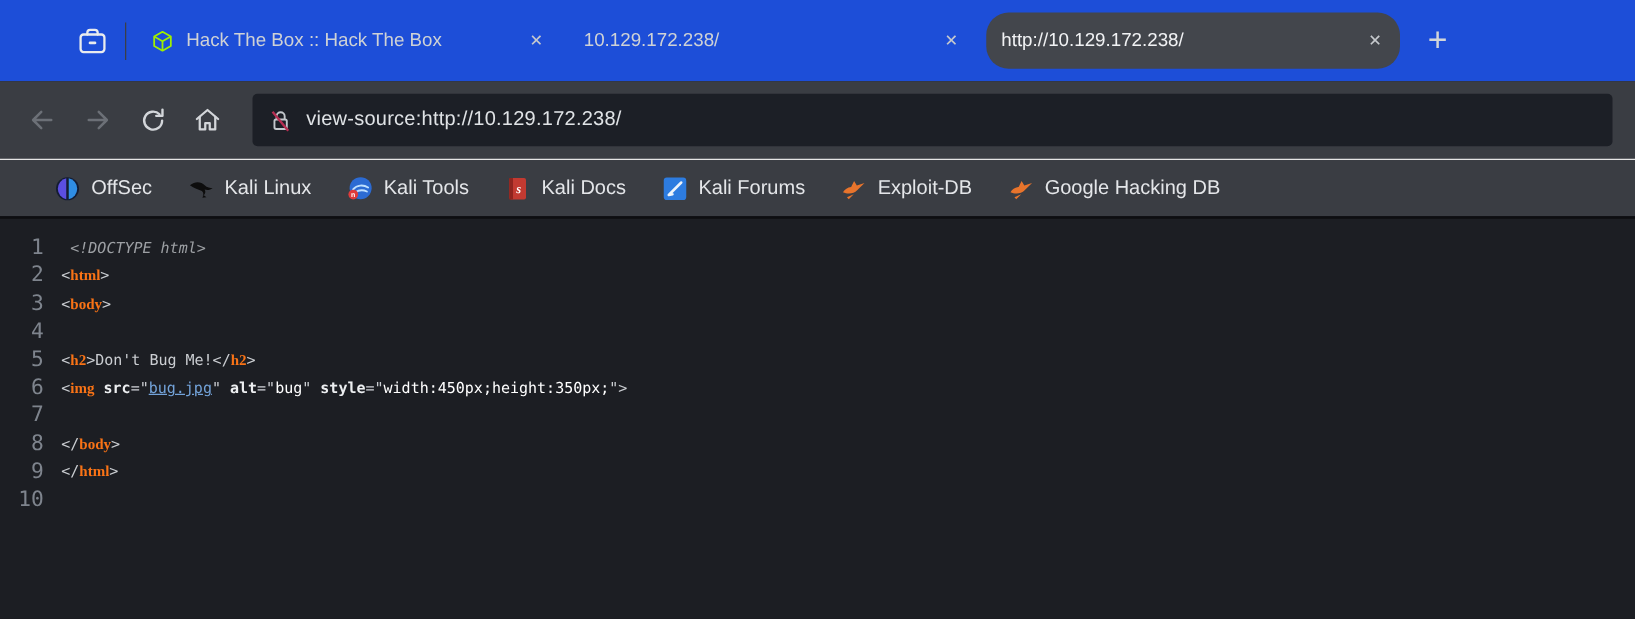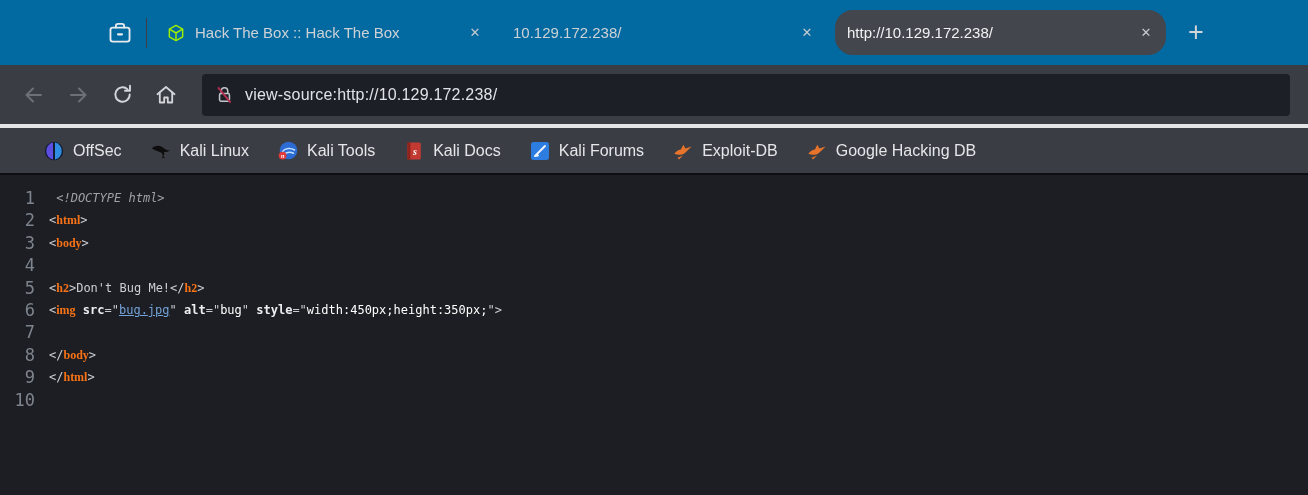--- a/index.html
+++ b/index.html
@@ -1,35 +1,35 @@
 <!DOCTYPE html>
 <html><head>
 <meta charset="utf-8">
 <style>
   * { margin:0; padding:0; box-sizing:border-box; }
   html,body { width:1308px; height:495px; overflow:hidden; }
   body { background:#1c1e23; font-family:"Liberation Sans","DejaVu Sans",sans-serif; }
 
   
-  .tab-bar { height:65px; background:#0369a1; display:flex; align-items:center; padding-left:100px; }
+  .tab-bar { height:65px; background:#1d4ed8; display:flex; align-items:center; padding-left:54px; }
   .fx-view { width:40px; height:40px; background:none; border:none; display:flex; align-items:center; justify-content:center; cursor:pointer; }
   .tab-sep { width:1px; height:30px; background:#3b3e45; margin:0 8px 0 6px; flex:none; }
   .tab { height:45px; border-radius:4px; display:flex; align-items:center; padding:0 10px 0 12px; flex:none; cursor:pointer; }
   .tab.t1 { width:340px; }
   .tab.t2 { width:326px; margin-left:6px; }
   .tab.active { width:331px; margin-left:8px; background:#43464c;border-radius:18px; }
   .new-tab { width:40px; height:40px; margin-left:10px; background:none; border:none; color:#d3d6d9; font-size:27px; font-weight:300; line-height:1; cursor:pointer; }
   .favicon { width:18px; height:18px; margin-right:10px; flex:none; display:flex; }
   .tab-title { flex:1; font-size:15px; color:#cfd2d5; white-space:nowrap; overflow:hidden; }
   .tab.active .tab-title { color:#f1f2f4; }
   .fade { -webkit-mask-image:linear-gradient(90deg,#000 80%,transparent 97%); mask-image:linear-gradient(90deg,#000 80%,transparent 97%); }
   .tab-close { flex:none; margin-left:8px; color:#c6c9cd; font-size:13px; width:20px; height:20px; display:flex; align-items:center; justify-content:center; cursor:pointer; }
 
   
-  .nav-bar { height:63px; background:#3a3d43; display:flex; align-items:center; padding:0 18px 0 12px; border-bottom:4px solid #e5e5e5; }
+  .nav-bar { height:63px; background:#3a3d43; display:flex; align-items:center; padding:0 18px 0 12px; border-bottom:1px solid #e5e5e5; }
   .nav-btn { width:44px; height:40px; background:none; border:none; display:flex; align-items:center; justify-content:center; cursor:pointer; flex:none; }
   .url-bar { flex:1; height:42px; margin-left:14px; background:#1c1f26; border-radius:4px; display:flex; align-items:center; padding:0 13px; cursor:text; }
   .url-text { margin-left:11px; font-size:16px; color:#e0e3e6; letter-spacing:.2px; }
 
   
   .bookmarks-bar { height:45px; background:#3a3d43; display:flex; align-items:center; padding-left:44px; gap:29px; }
   .bm-item { display:flex; align-items:center; gap:9px; cursor:pointer; flex:none; }
   .bm-icon { width:20px; height:20px; display:flex; flex:none; }
   .bm-label { font-size:16px; color:#e4e6e9; white-space:nowrap; }
 

